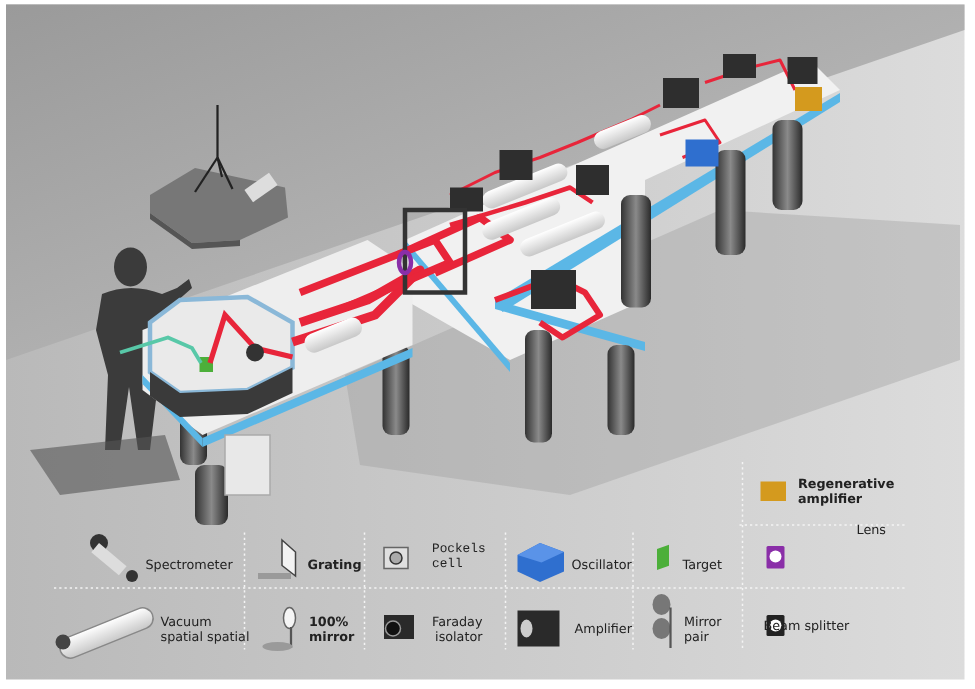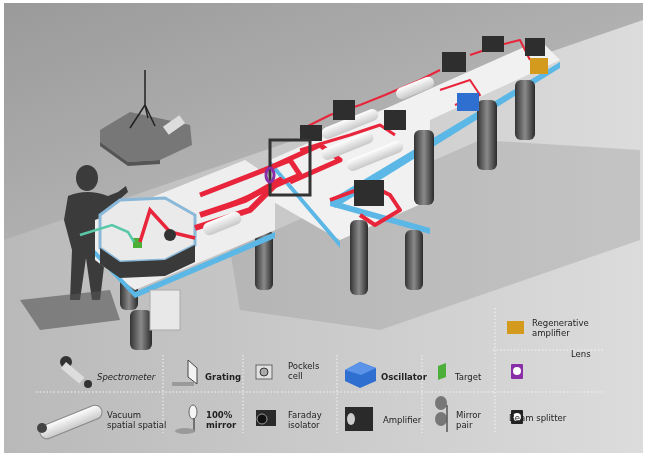--- a/index.html
+++ b/index.html
@@ -180,31 +180,31 @@
     <ellipse cx="441" cy="403" rx="6" ry="7" fill="#777"></ellipse>
     <ellipse cx="441" cy="419" rx="6" ry="7" fill="#777"></ellipse>
     <line x1="447" y1="405" x2="447" y2="432" stroke="#555" stroke-width="1.5"></line>
   </g>
   <g>
     <rect x="511" y="410" width="12" height="14" fill="#222" rx="1"></rect>
     <circle cx="517" cy="417" r="4" fill="#fff"></circle>
   </g>
 </svg>
 
-<div class="lbl" style="left:97px;top:372px;font-style:italic;">Spectrometer</div>
+<div class="lbl" style="left:97px;top:372px;">Spectrometer</div>
 <div class="lbl" style="left:205px;top:372px;font-weight:bold;">Grating</div>
-<div class="lbl" style="left:288px;top:361px;">Pockels
+<div class="lbl" style="left:288px;top:361px;font-family:Liberation Mono, monospace;">Pockels
 cell</div>
-<div class="lbl" style="left:381px;top:372px;font-weight:bold;">Oscillator</div>
+<div class="lbl" style="left:381px;top:372px;">Oscillator</div>
 <div class="lbl" style="left:455px;top:372px;">Target</div>
-<div class="lbl" style="left:532px;top:318px;">Regenerative
+<div class="lbl" style="left:532px;top:318px;font-weight:bold;">Regenerative
 amplifier</div>
 <div class="lbl" style="left:533px;top:349px;margin-left:38px;">Lens</div>
 <div class="lbl" style="left:107px;top:410px;">Vacuum
 spatial spatial</div>
 <div class="lbl" style="left:206px;top:410px;font-weight:bold;">100%
 mirror</div>
-<div class="lbl" style="left:288px;top:410px;">Faraday
+<div class="lbl" style="left:288px;top:410px;text-align:right;">Faraday
 isolator</div>
 <div class="lbl" style="left:383px;top:415px;">Amplifier</div>
 <div class="lbl" style="left:456px;top:410px;">Mirror
 pair</div>
 <div class="lbl" style="left:509px;top:413px;">Beam splitter</div>
 
 </body></html>

